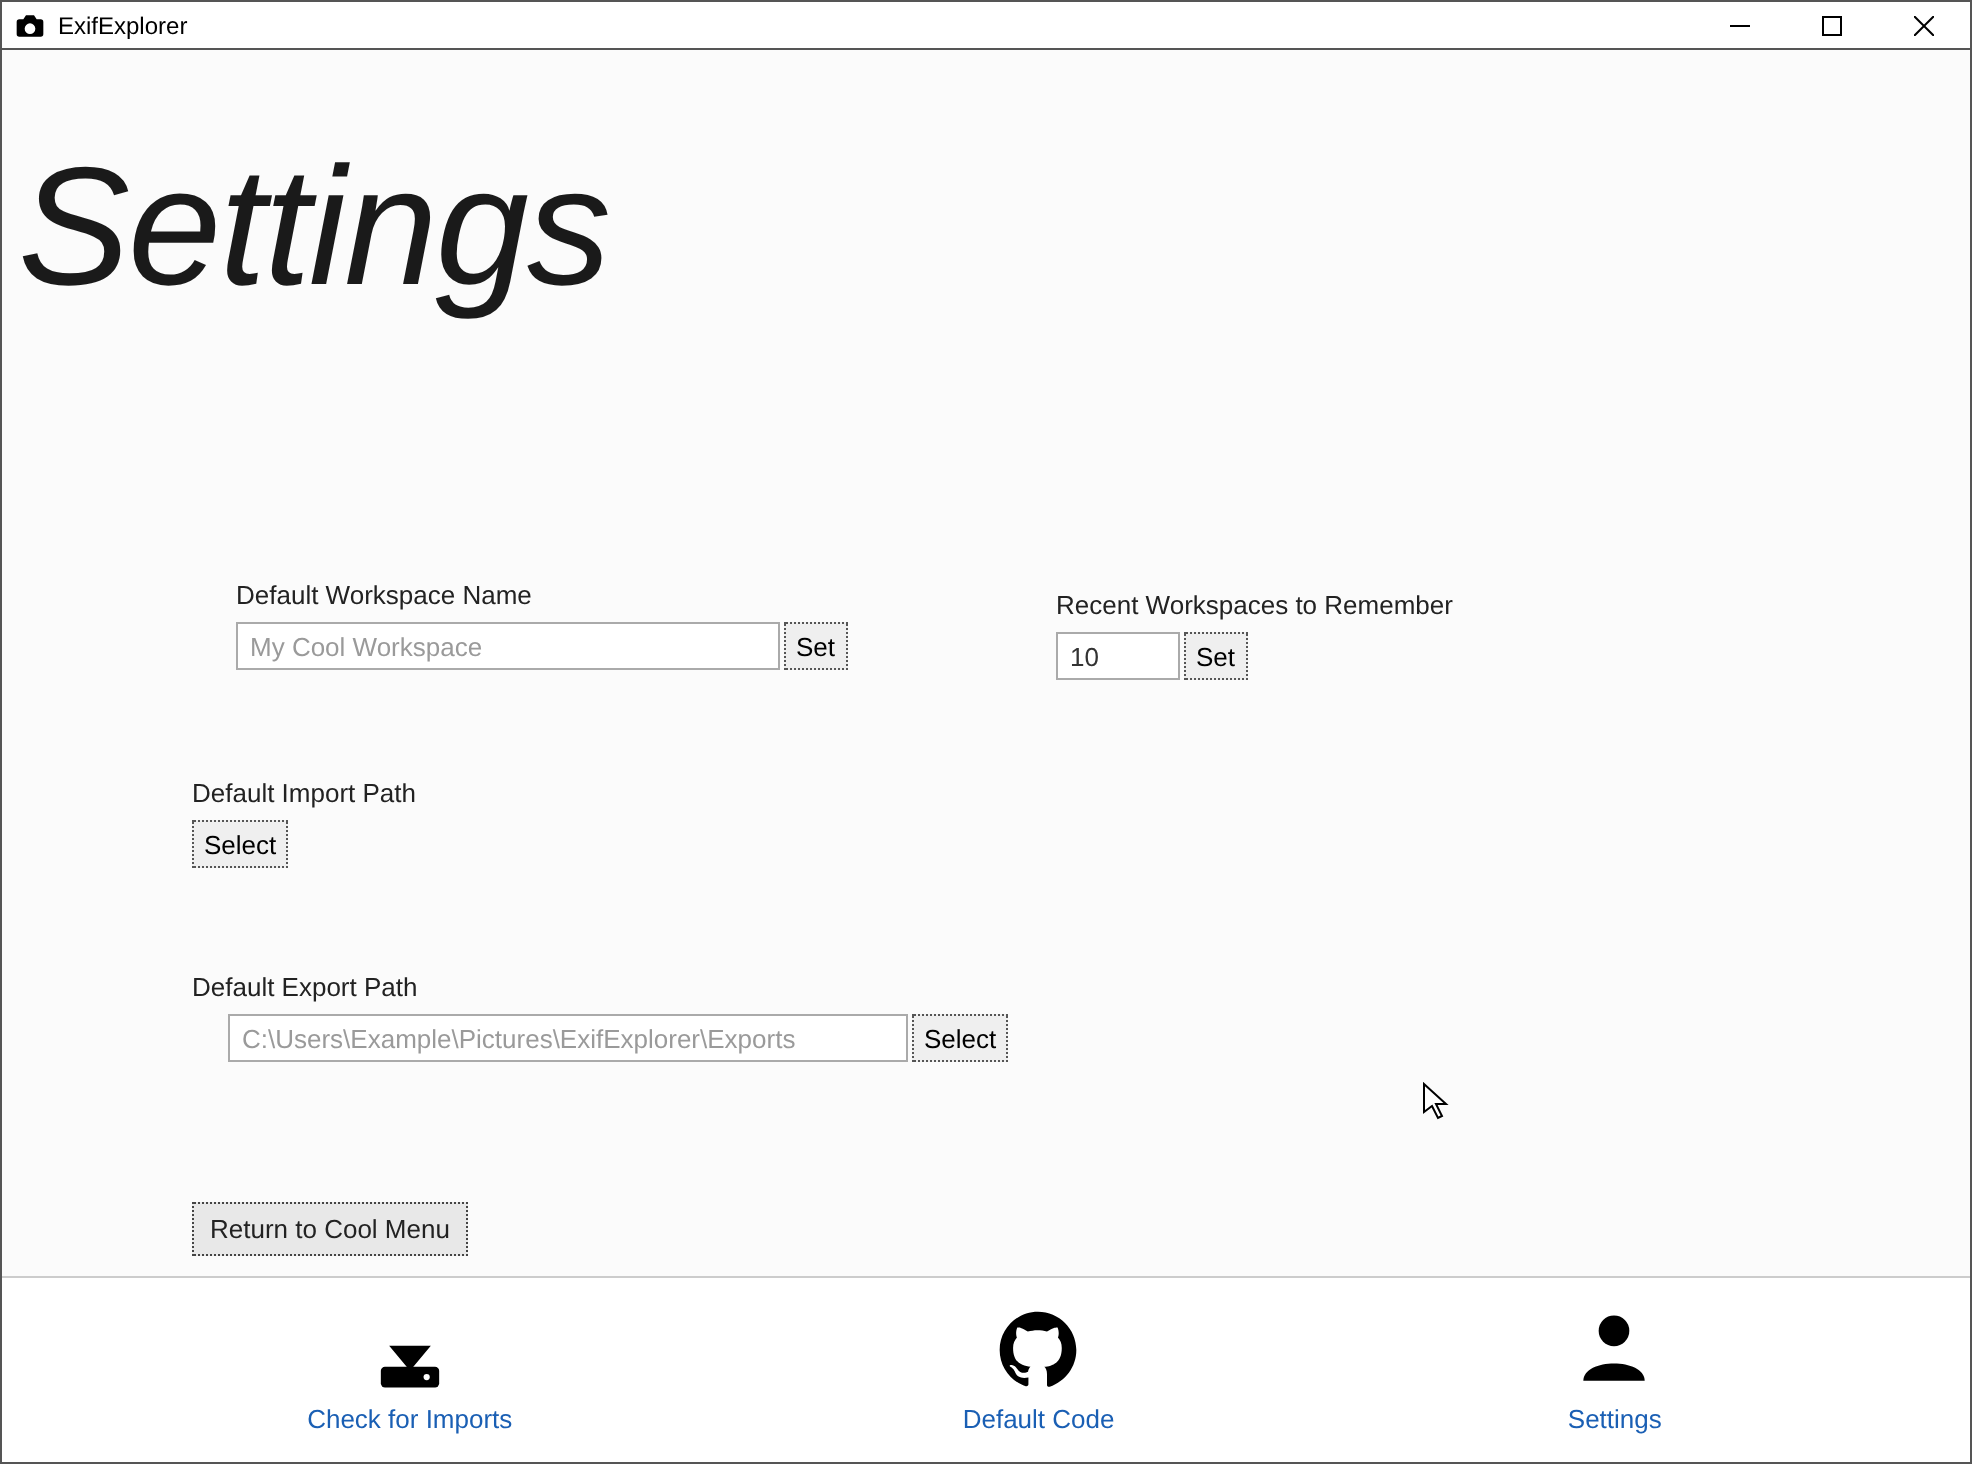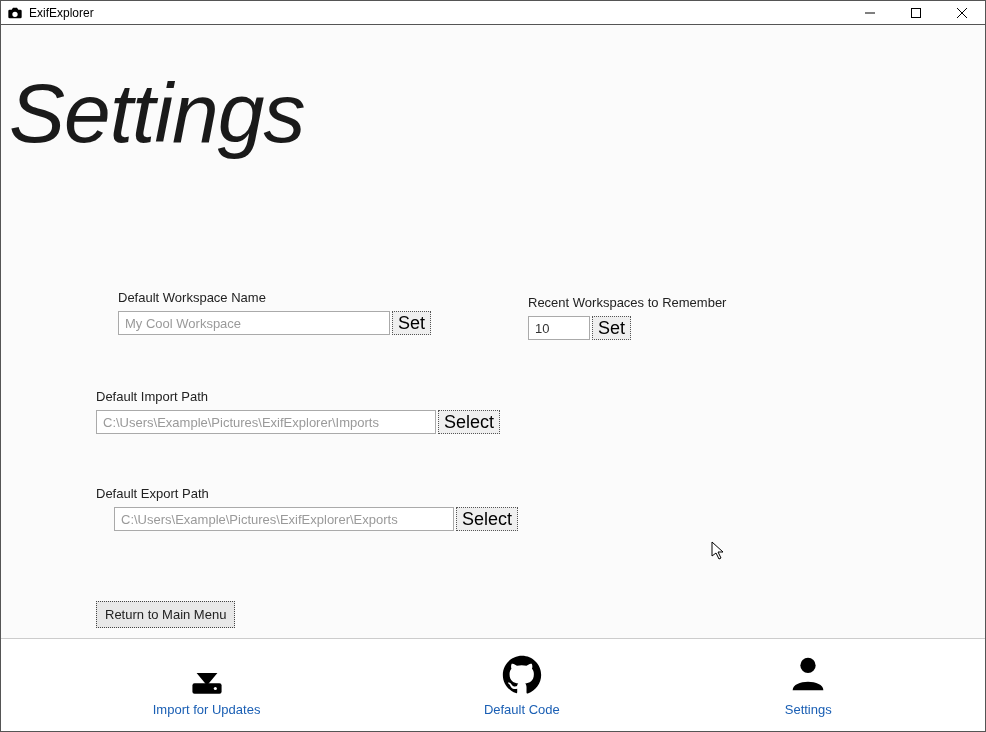--- a/index.html
+++ b/index.html
@@ -95,21 +95,21 @@
     padding: 0 6px;
     color: #333;
   }
   .text-input::placeholder {
     color: #9a9a9a;
   }
   .btn {
     height: 24px;
     border: 1px dotted #555;
     background: #efefef;
-    font-size: 18px;
+    font-size: 13px;
     padding: 0 5px;
     color: #000;
     cursor: pointer;
     display: flex;
     align-items: center;
     justify-content: center;
   }
   .group-ws {
     position: absolute;
     left: 0;
@@ -238,54 +238,53 @@
       <div class="field-label">Recent Workspaces to Remember</div>
       <div class="row">
         <input class="text-input" type="text" value="10" style="">
         <button class="btn">Set</button>
       </div>
     </div>
 
     <div class="group-import">
       <div class="field-label">Default Import Path</div>
       <div class="row">
-        <input class="text-input" type="text" placeholder="C:\Users\Example\Pictures\ExifExplorer\Imports" style="">
         <button class="btn">Select</button>
       </div>
     </div>
 
     <div class="group-export">
       <div class="field-label">Default Export Path</div>
       <div class="row">
         <input class="text-input" type="text" placeholder="C:\Users\Example\Pictures\ExifExplorer\Exports" style="">
         <button class="btn">Select</button>
       </div>
     </div>
 
     <div class="return-btn-wrap">
-      <button class="return-btn">Return to Main Menu</button>
+      <button class="return-btn">Return to Cool Menu</button>
     </div>
 
   </div>
 
   <svg class="cursor" viewBox="0 0 16 20">
     <path d="M1 1 L1 15 L5 12 L8 18 L10 17 L7 11 L12 11 Z" fill="#fff" stroke="#000" stroke-width="1"></path>
   </svg>
 </div>
 
 <div class="footer">
   <div class="footer-item">
     <span class="icon">
       <svg viewBox="0 0 48 44">
         <path d="M24 2 L24 20 L14 20 L24 32 L34 20 L24 20 Z" fill="#000"></path>
         <rect x="10" y="30" width="28" height="10" rx="2" fill="#000"></rect>
         <circle cx="32" cy="35" r="1.5" fill="#fff"></circle>
       </svg>
     </span>
-    <span class="link">Import for Updates</span>
+    <span class="link">Check for Imports</span>
   </div>
   <div class="footer-item">
     <span class="icon">
       <svg viewBox="0 0 48 48">
         <path d="M24 4C13 4 4 13 4 24c0 8.8 5.7 16.3 13.6 18.9 1 .2 1.4-.4 1.4-1v-3.6c-5.6 1.2-6.8-2.4-6.8-2.4-.9-2.3-2.2-2.9-2.2-2.9-1.8-1.2.1-1.2.1-1.2 2 .1 3 2 3 2 1.8 3 4.6 2.1 5.7 1.6.2-1.3.7-2.1 1.3-2.6-4.4-.5-9.1-2.2-9.1-9.9 0-2.2.8-4 2-5.4-.2-.5-.9-2.5.2-5.2 0 0 1.7-.5 5.5 2.1 1.6-.4 3.3-.7 5-.7s3.4.2 5 .7c3.8-2.6 5.5-2.1 5.5-2.1 1.1 2.7.4 4.7.2 5.2 1.3 1.4 2 3.2 2 5.4 0 7.7-4.7 9.4-9.1 9.9.7.6 1.4 1.9 1.4 3.8v5.6c0 .5.4 1.2 1.4 1C38.3 40.3 44 32.8 44 24 44 13 35 4 24 4z" fill="#000"></path>
       </svg>
     </span>
     <span class="link">Default Code</span>
   </div>
   <div class="footer-item">

